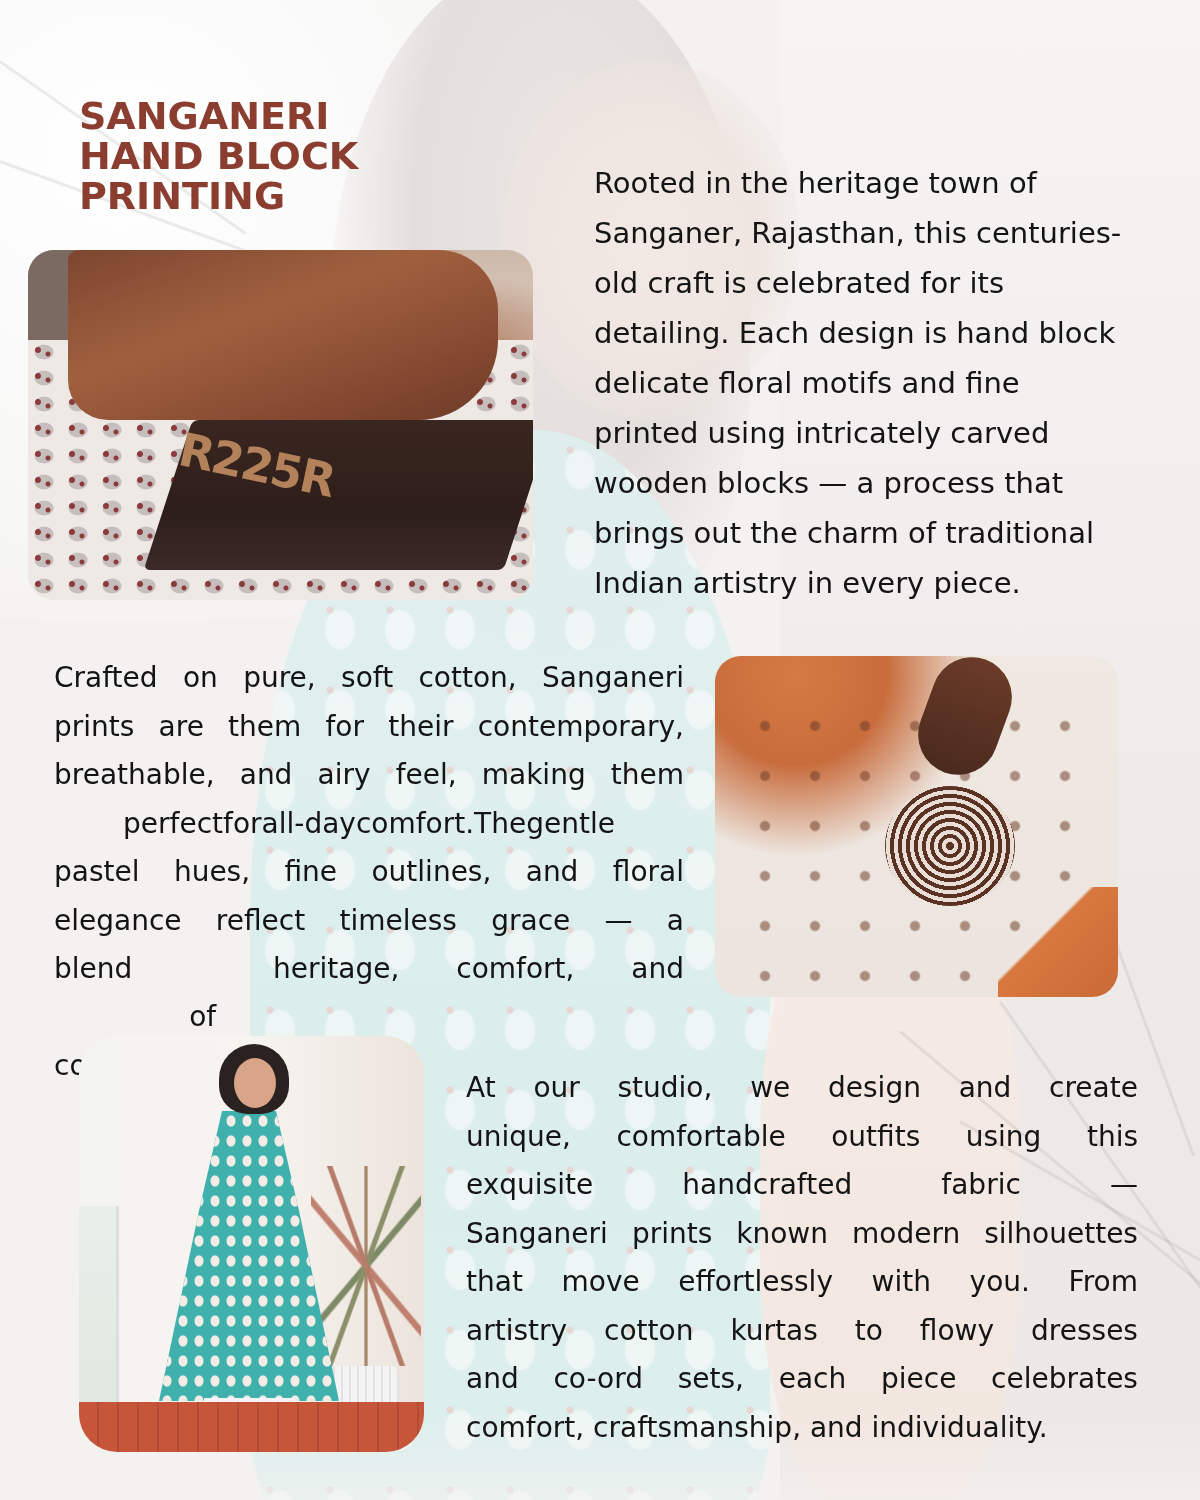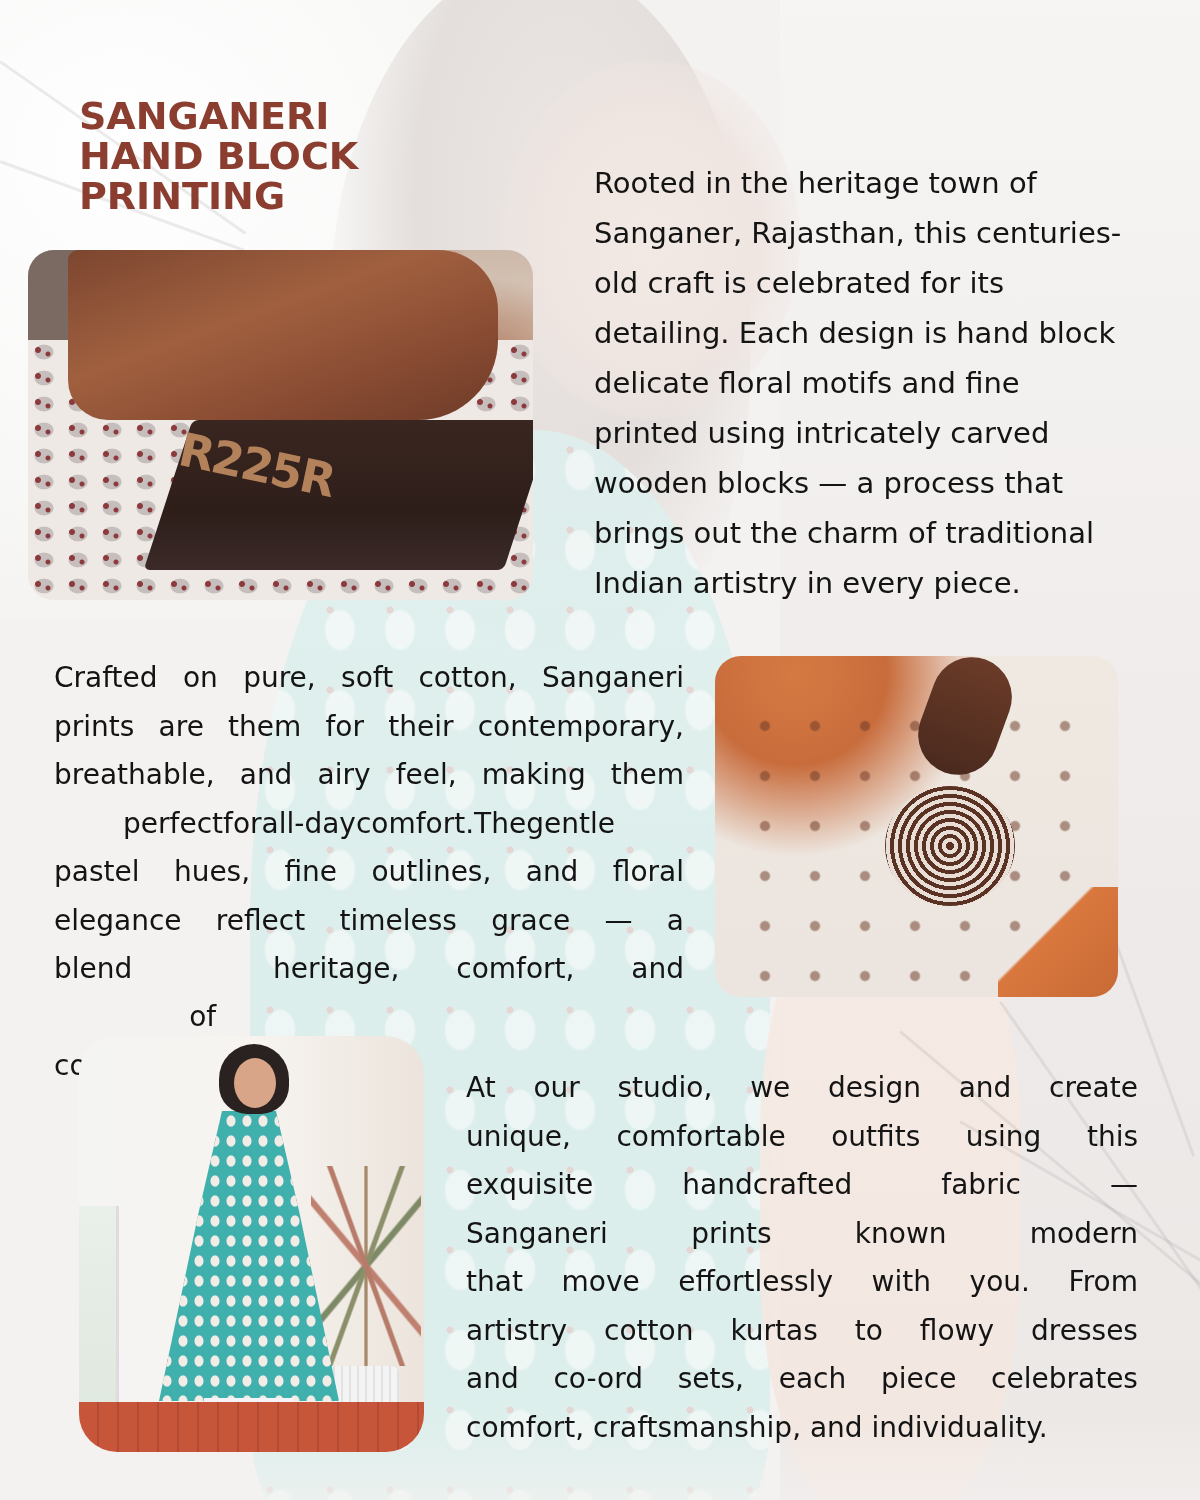--- a/index.html
+++ b/index.html
@@ -337,20 +337,21 @@
       <span style="display: inline;">exquisite</span>
       <span style="display: inline;">handcrafted</span>
       <span style="display: inline;">fabric</span>
       <span style="display: inline;">—</span>
     </span>
   <span class="jl" style="display: flex; justify-content: space-between;">
       <span style="display: inline;">Sanganeri</span>
       <span style="display: inline;">prints</span>
       <span style="display: inline;">known</span>
       <span style="display: inline;">modern</span>
+      <span style="display: inline;">silhouettes</span>
     </span>
   <span class="jl" style="display: flex; justify-content: space-between;">
       <span style="display: inline;">that</span>
       <span style="display: inline;">move</span>
       <span style="display: inline;">effortlessly</span>
       <span style="display: inline;">with</span>
       <span style="display: inline;">you.</span>
       <span style="display: inline;">From</span>
     </span>
   <span class="jl" style="display: flex; justify-content: space-between;">

